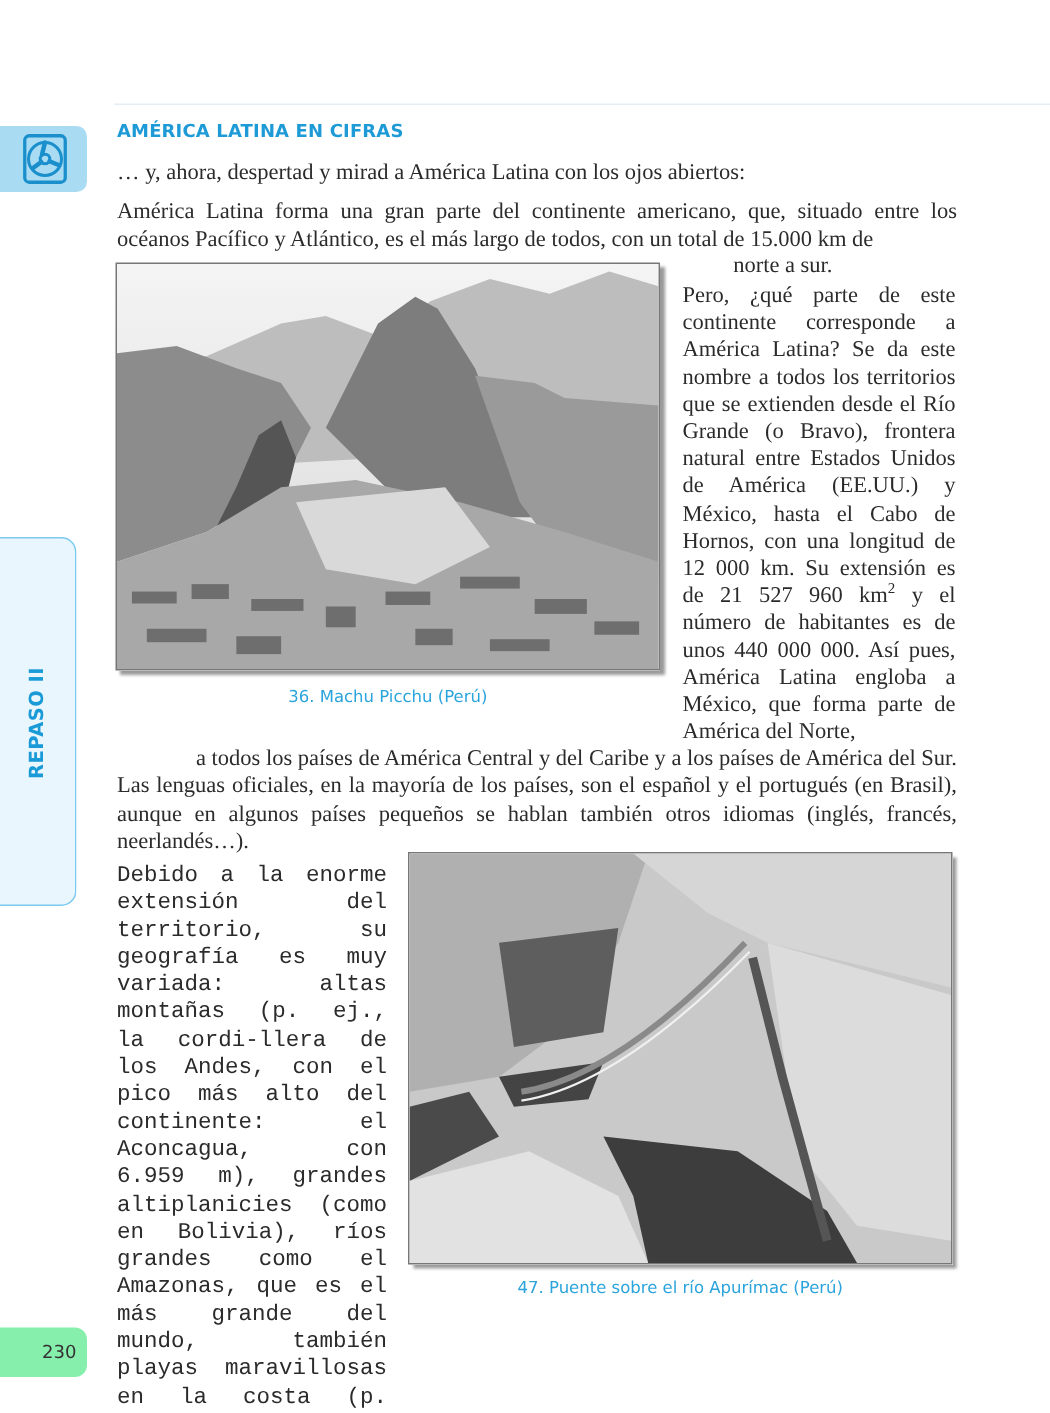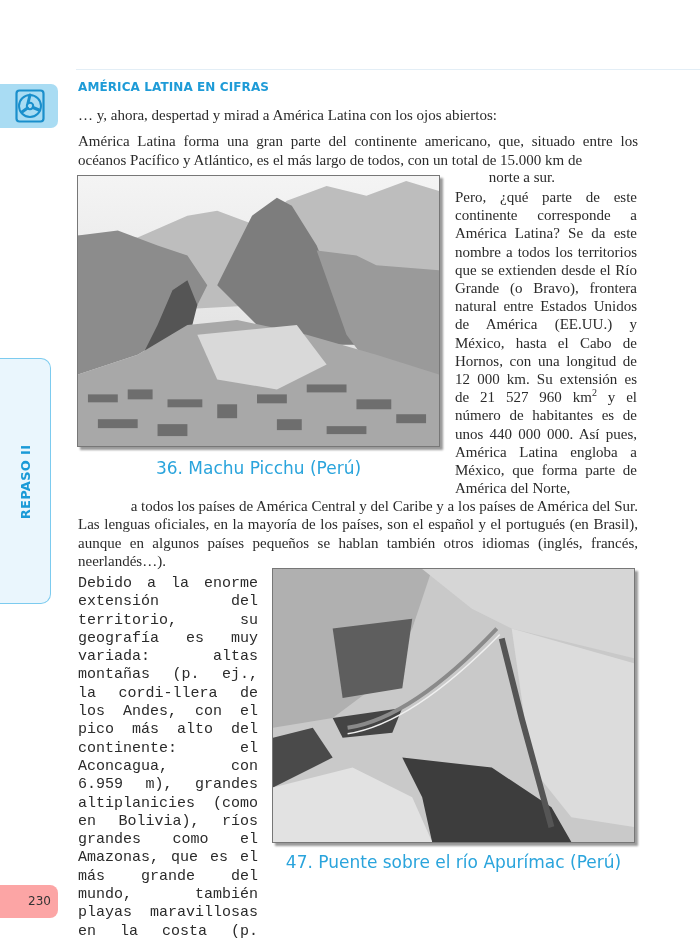--- a/index.html
+++ b/index.html
@@ -25,21 +25,21 @@
   }
   .side-tab-label {
     position: absolute; left: 25px; top: 123px;
     transform: translate(-50%, -50%) rotate(-90deg);
     font-family: "DejaVu Sans", "Liberation Sans", sans-serif;
     font-weight: bold; font-size: 13px; color: #1a9ad7; white-space: nowrap;
     letter-spacing: 0.3px;
   }
   .page-num-tab {
     position: absolute; left: 0; top: 885px; width: 58px; height: 33px;
-    background: #fca5a5; border-radius: 0 8px 8px 0;
+    background: #86efac; border-radius: 0 8px 8px 0;
   }
   .page-num {
     position: absolute; left: 28px; top: 9px;
     font-family: "DejaVu Sans", "Liberation Sans", sans-serif;
     font-size: 12px; color: #333;
   }
   .section-title {
     position: absolute; left: 78px; top: 80px; margin: 0;
     font-family: "DejaVu Sans", "Liberation Sans", sans-serif;
     font-weight: bold; font-size: 12px; color: #1e9bd7; letter-spacing: 0.1px;
@@ -59,21 +59,21 @@
   .photo {
     position: absolute; box-sizing: border-box; border: 1px solid #777;
     box-shadow: 3px 3px 2px #9a9a9a; overflow: hidden;
   }
   .photo1 { left: 77px; top: 175px; width: 363px; height: 272px; }
   .photo2 { left: 272px; top: 568px; width: 363px; height: 275px; }
   .photo svg { display: block; width: 100%; height: 100%; }
   .caption {
     position: absolute; margin: 0;
     font-family: "DejaVu Sans", "Liberation Sans", sans-serif;
-    font-size: 17px; color: #2aa4dc; text-align: center;
+    font-size: 11px; color: #2aa4dc; text-align: center;
   }
   .cap1 { left: 77px; top: 458px; width: 363px; }
   .cap2 { left: 272px; top: 852px; width: 363px; }
 </style>
 </head>
 <body>
 
 <div class="top-rule"></div>
 
 <div class="icon-tab">

